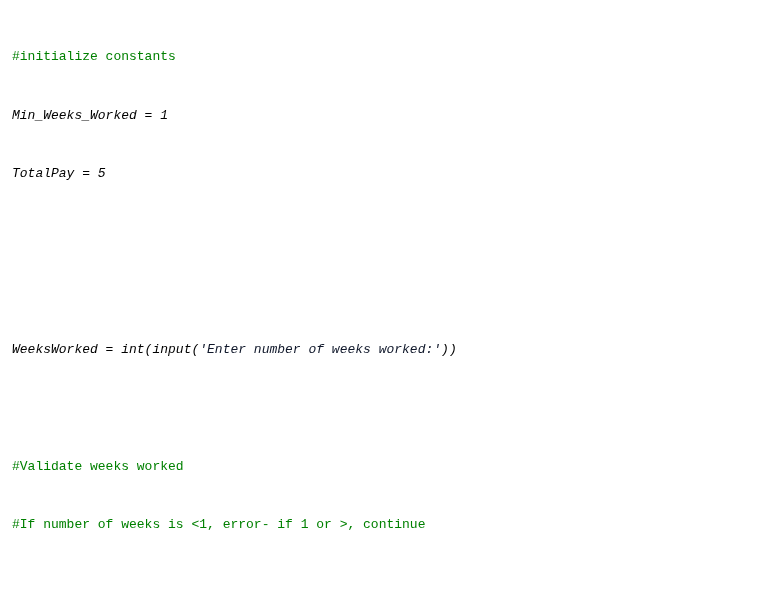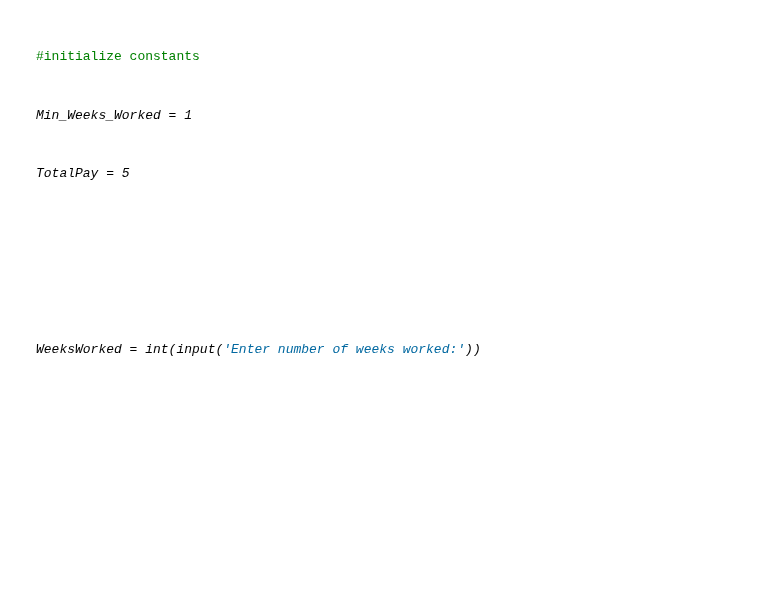--- a/index.html
+++ b/index.html
@@ -17,40 +17,41 @@
       width: 771px;
       min-height: 609px;
       background: #ffffff;
       padding: 8px 12px;
       overflow: auto;
     }
     .code-block {
       white-space: pre;
     }
     .comment { color: #008000; }
-    .string { color: #0369a1; }
+    .string { color: #0f172a; }
     .normal { color: #000000; font-style: italic; }
     .line {
       display: block;
       min-height: 1.5em;
-      margin-left: 24px;
     }
   </style>
 </head>
 <body>
 
 <div id="code-container">
   <div class="code-block">
     <span class="line comment">#initialize constants</span>
     <span class="line normal">Min_Weeks_Worked = 1</span>
     <span class="line normal">TotalPay = 5</span>
     <span class="line"> </span>
     <span class="line"> </span>
     <span class="line normal">WeeksWorked = int(input(<span class="string">'Enter number of weeks worked:'</span>))</span>
     <span class="line"> </span>
+    <span class="line comment">#Validate weeks worked</span>
+    <span class="line comment">#If number of weeks is &lt;1, error- if 1 or &gt;, continue</span>
     
     
     
     
     
     
     
     
     
     

